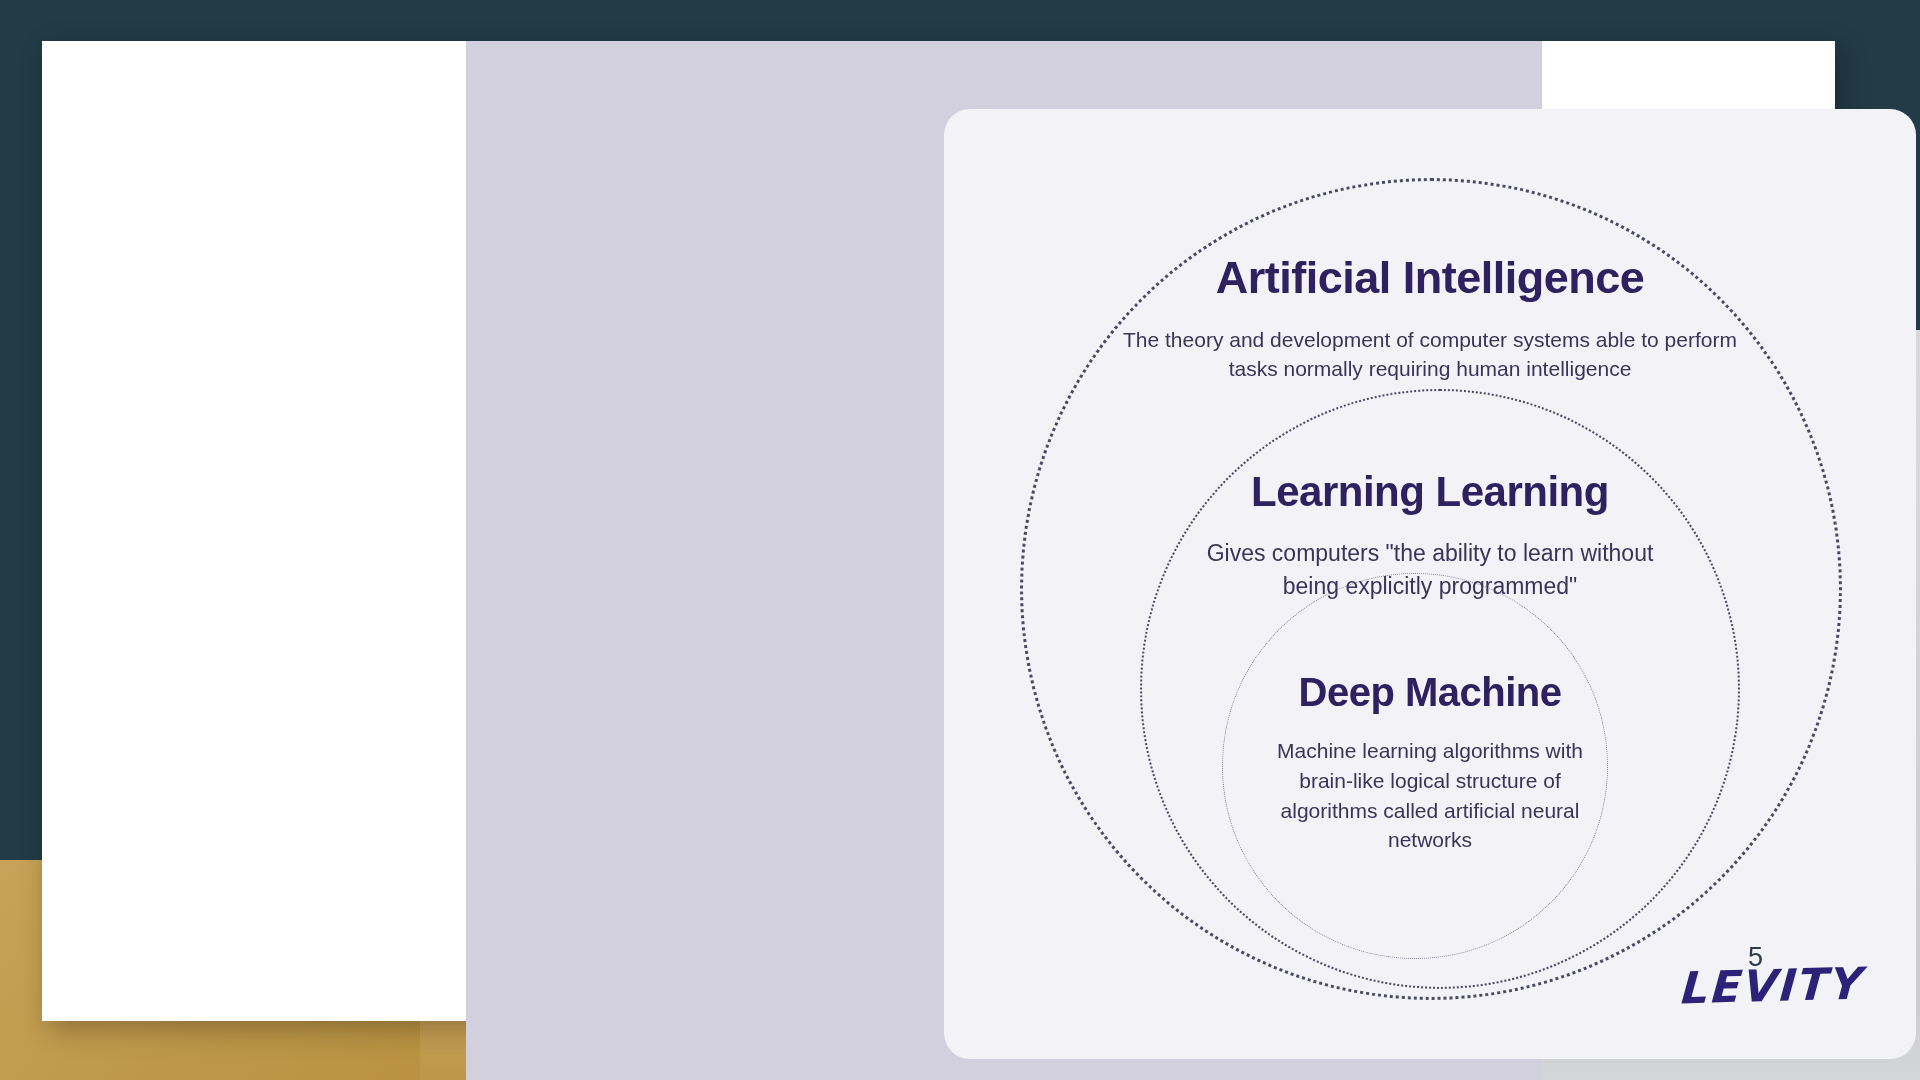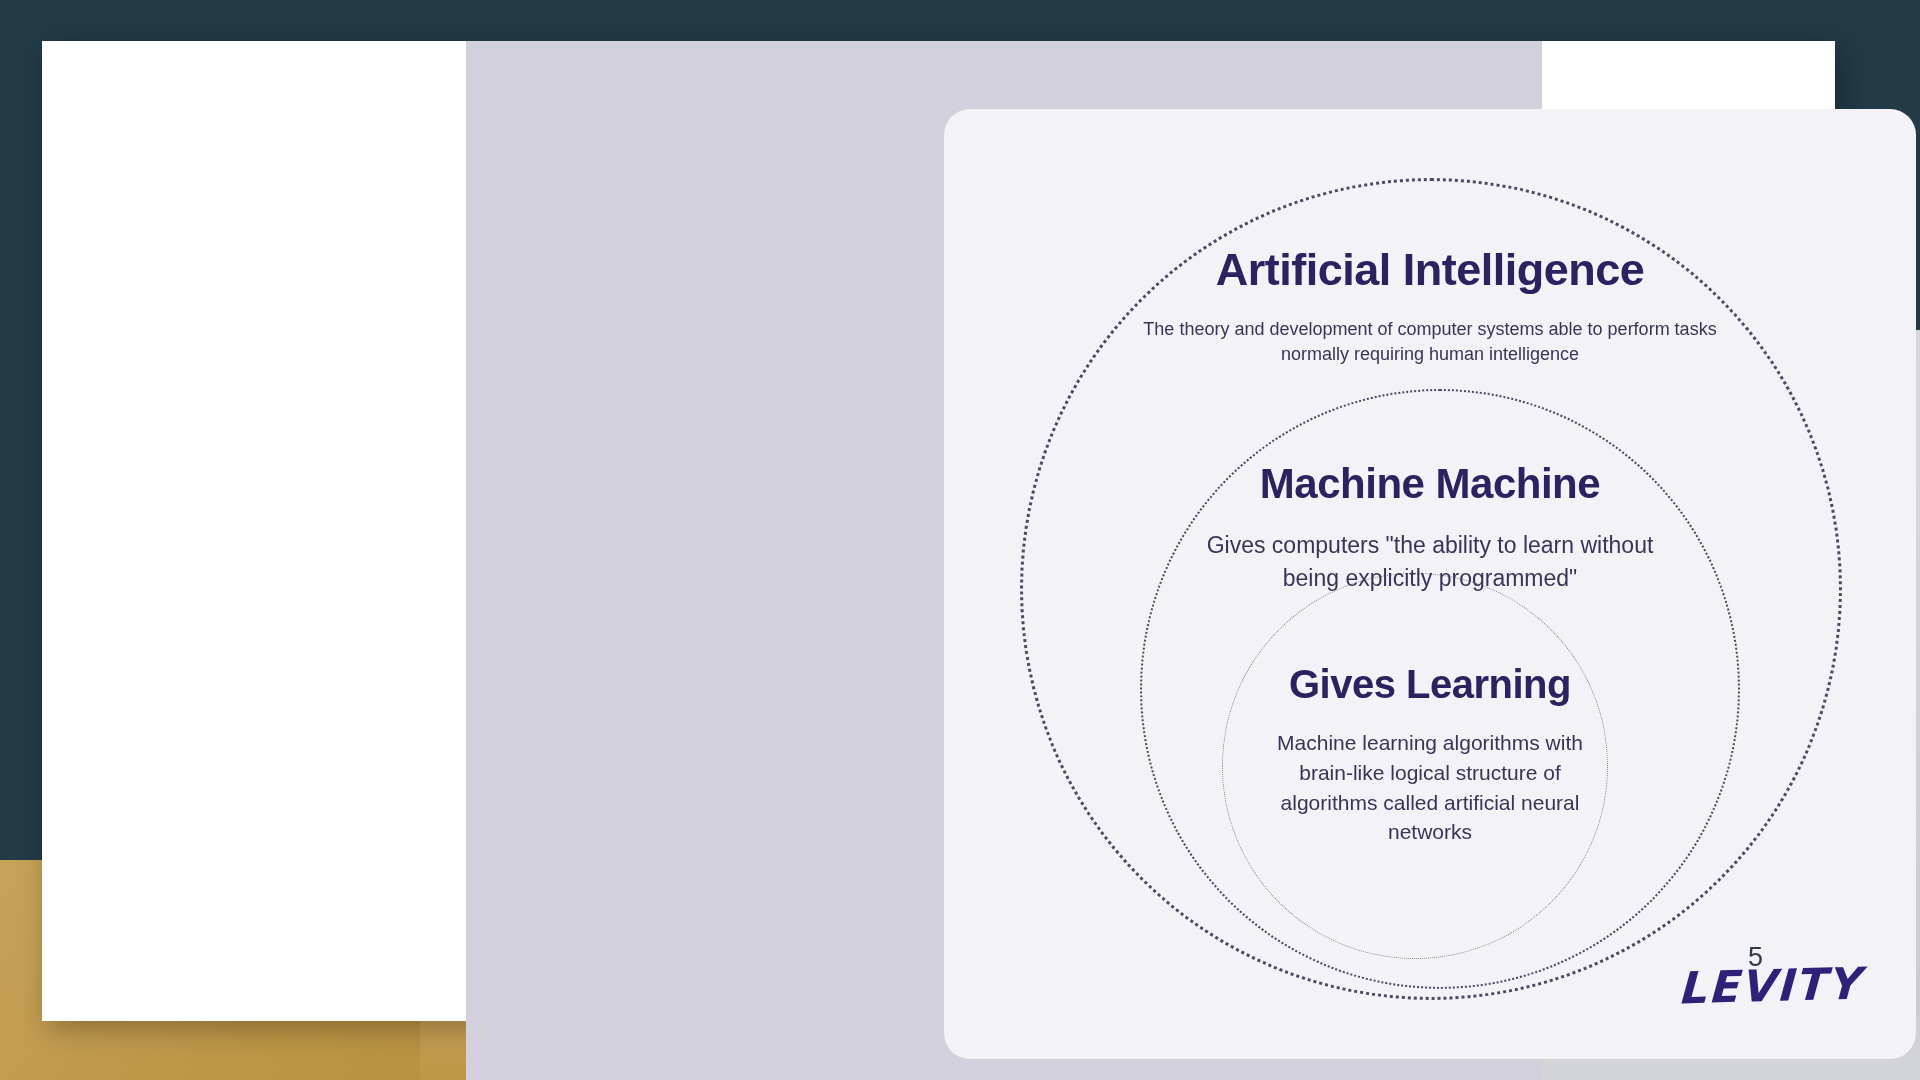--- a/index.html
+++ b/index.html
@@ -101,30 +101,31 @@
     position:absolute;
     left:0; width:100%;
     text-align:center;
     color:#2d2160;
   }
   .block h2 {
     font-weight:700;
     letter-spacing:-0.5px;
     line-height:1.1;
     color:#2d2160;
+    margin-top:8px;
   }
   .block p {
     color:#3a3458;
     line-height:1.42;
     font-weight:400;
   }
 
   .block-ai { top:136px; }
   .block-ai h2 { font-size:45px; }
-  .block-ai p  { font-size:18px; margin-top:22px; }
+  .block-ai p  { font-size:21px; margin-top:22px; }
 
   .block-ml { top:352px; }
   .block-ml h2 { font-size:42px; }
   .block-ml p  { font-size:23px; margin-top:24px; }
 
   .block-dl { top:553px; }
   .block-dl h2 { font-size:40px; }
   .block-dl p  { font-size:21px; margin-top:22px; }
 
   
@@ -169,26 +170,26 @@
         <div class="circle circle-ai"></div>
         <div class="circle circle-ml"></div>
         <div class="circle circle-dl"></div>
 
         <div class="block block-ai">
           <h2>Artificial Intelligence</h2>
           <p style="max-width: 620px; margin: 22px auto 0px;">The theory and development of computer systems able to perform tasks normally requiring human intelligence</p>
         </div>
 
         <div class="block block-ml">
-          <h2>Machine Machine</h2>
+          <h2>Learning Learning</h2>
           <p style="max-width: 470px; margin: 22px auto 0px;">Gives computers "the ability to learn without being explicitly programmed"</p>
         </div>
 
         <div class="block block-dl">
-          <h2>Gives Learning</h2>
+          <h2>Deep Machine</h2>
           <p style="max-width: 330px; margin: 22px auto 0px;">Machine learning algorithms with brain-like logical structure of algorithms called artificial neural networks</p>
         </div>
 
         <div class="logo">LEVITY</div>
 
       </div>
     </div>
 
     <div class="page-num">5</div>
 

